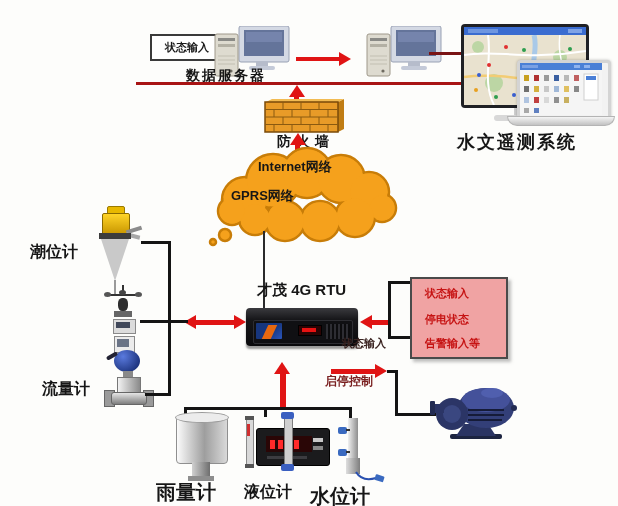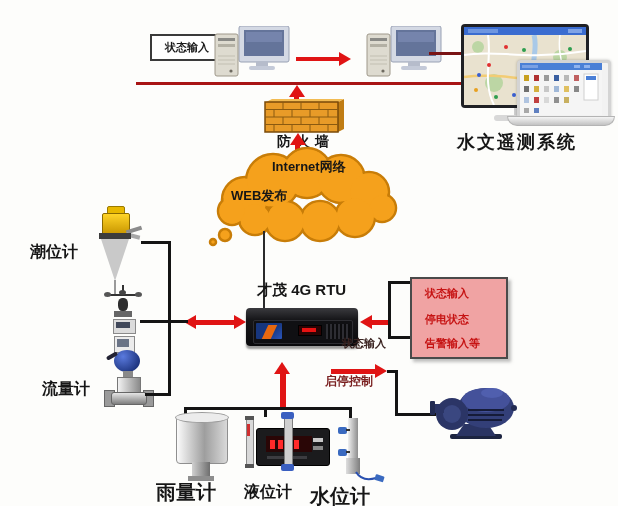--- a/index.html
+++ b/index.html
@@ -53,20 +53,21 @@
     <rect x="45" y="36" width="12" height="4" fill="#b6bccb"></rect>
     <rect x="38" y="40" width="26" height="4" rx="2" fill="#c4cad8"></rect>
     <rect x="4" y="8" width="23" height="42" rx="2" fill="#dedbd0" stroke="#9e988a"></rect>
     <rect x="7" y="12" width="17" height="3" fill="#8a8a86"></rect>
     <rect x="7" y="18" width="17" height="3" fill="#b3b0a4"></rect>
     <line x1="7" y1="30" x2="24" y2="30" stroke="#c2bfb2"></line>
     <line x1="7" y1="34" x2="24" y2="34" stroke="#c2bfb2"></line>
     <line x1="7" y1="38" x2="24" y2="38" stroke="#c2bfb2"></line>
     <circle cx="20" cy="45" r="1.6" fill="#6e6a60"></circle>
   </svg>
+  <div class="lbl" style="left:186px;top:67px;font-size:14px;letter-spacing:2px">数据服务器</div>
 
   <svg class="abs" style="left:363px;top:26px" width="84" height="52">
     <rect x="28" y="0" width="50" height="36" rx="2" fill="#d4d9e4" stroke="#99a1b4"></rect>
     <rect x="33" y="4" width="40" height="26" fill="#64749a"></rect>
     <rect x="35" y="6" width="36" height="10" fill="#7c8cb4" opacity="0.7"></rect>
     <rect x="45" y="36" width="12" height="4" fill="#b6bccb"></rect>
     <rect x="38" y="40" width="26" height="4" rx="2" fill="#c4cad8"></rect>
     <rect x="4" y="8" width="23" height="42" rx="2" fill="#dedbd0" stroke="#9e988a"></rect>
     <rect x="7" y="12" width="17" height="3" fill="#8a8a86"></rect>
     <rect x="7" y="18" width="17" height="3" fill="#b3b0a4"></rect>
@@ -136,22 +137,22 @@
       <circle cx="136" cy="34" r="22.5"></circle>
         <circle cx="164" cy="47" r="18.5"></circle>
         <circle cx="177" cy="63" r="12.5"></circle>
       <circle cx="150" cy="72" r="18.5"></circle>
         <circle cx="115" cy="76" r="18.5"></circle>
         <circle cx="80" cy="76" r="18.5"></circle>
       <circle cx="50" cy="74" r="14.5"></circle>
         <circle cx="27" cy="66" r="12.5"></circle>
     </g>
   </svg>
-  <div class="lbl" style="left:272px;top:160px;font-size:13px">Internet网络</div>
-  <div class="lbl" style="left:231px;top:189px;font-size:13px">WEB发布</div>
+  <div class="lbl" style="left:258px;top:160px;font-size:13px">Internet网络</div>
+  <div class="lbl" style="left:231px;top:189px;font-size:13px">GPRS网络</div>
 
   <div class="blk" style="left:263px;top:231px;width:2px;height:78px;background:#2b2b2b"></div>
 
   <div class="lbl" style="left:257px;top:281px;font-size:15px">才茂 4G RTU</div>
   <div class="rtu-body">
     <div class="rtu-panel">
       <div class="rtu-label">
           <i></i>
         </div>
       <div class="rtu-led">

